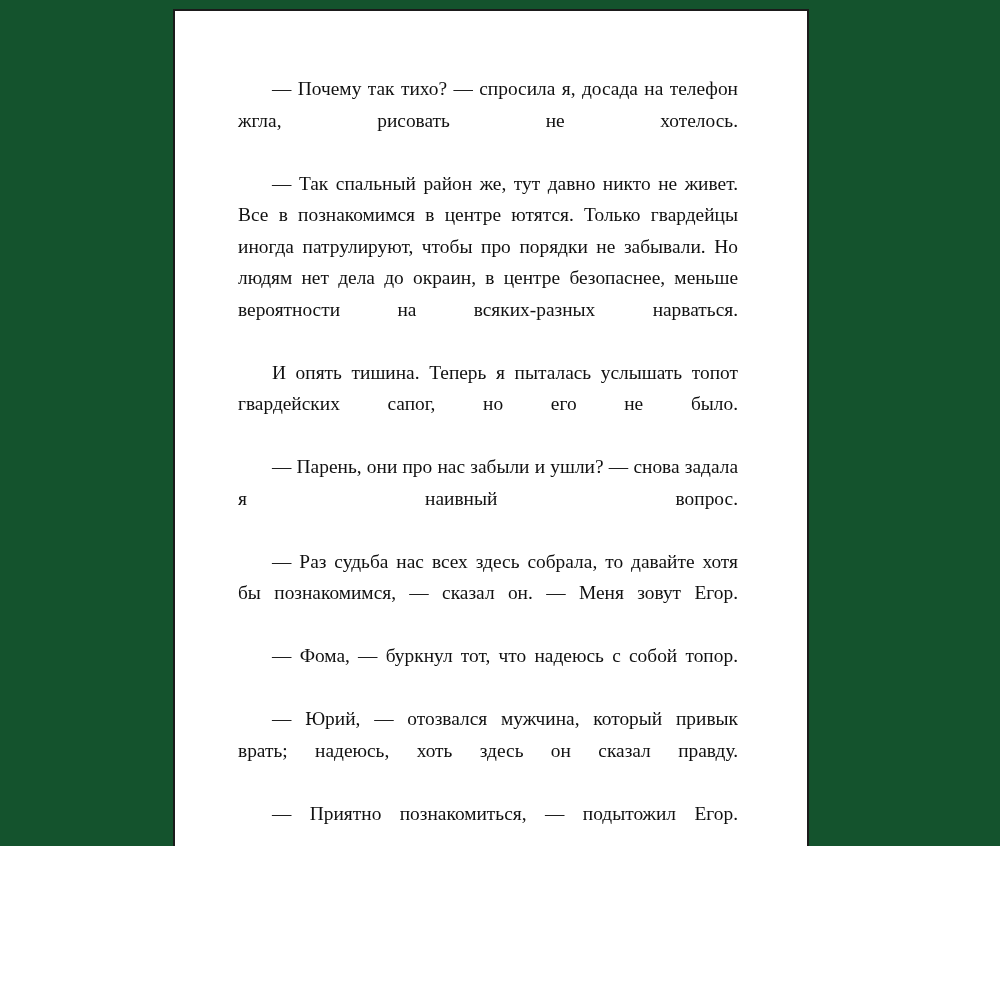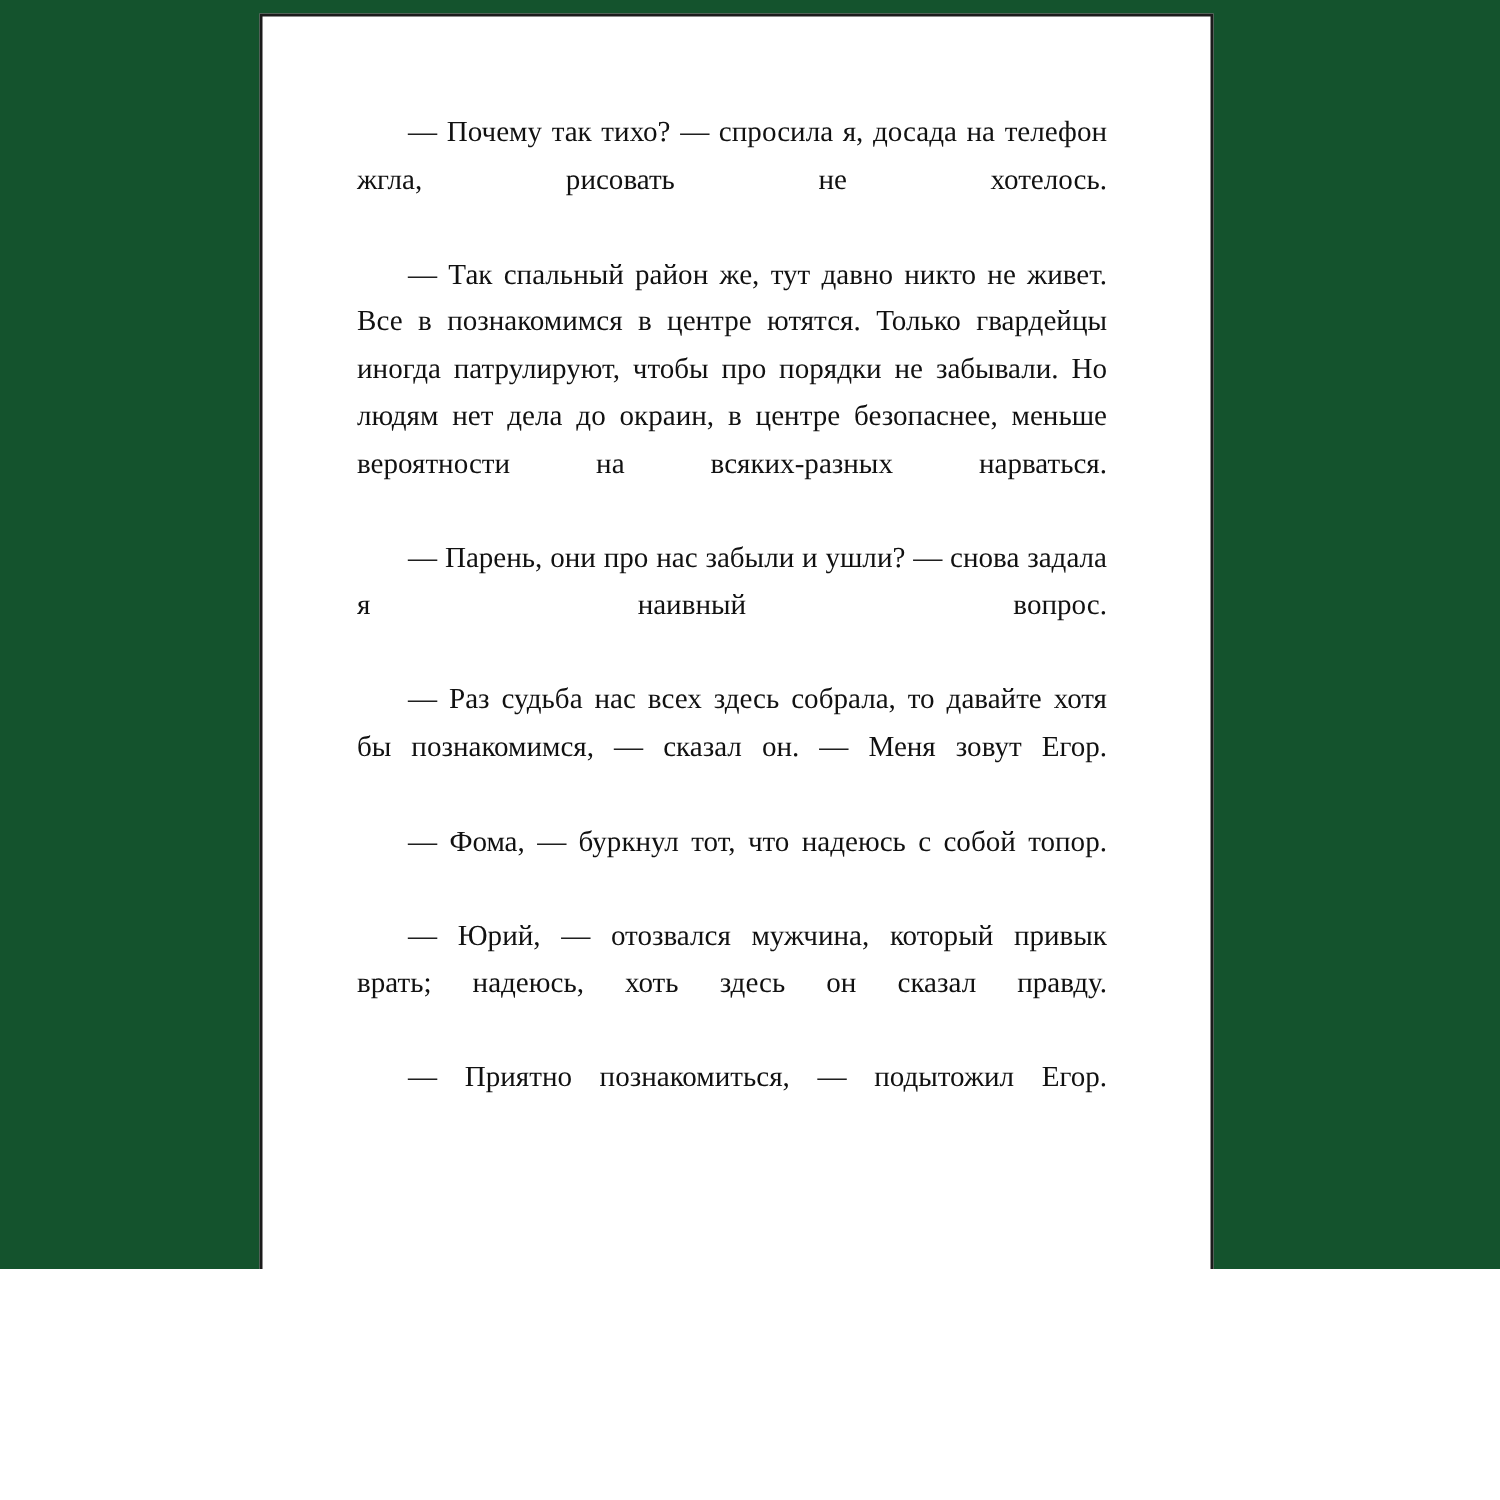--- a/index.html
+++ b/index.html
@@ -81,20 +81,21 @@
 </head>
 <body>
 
 <div id="page-wrap">
 
   <div class="book-page">
 
     <div class="text-column">
       <p class="para">— Почему так тихо? — спросила я, досада на теле­фон жгла, рисовать не хотелось.</p>
       <p class="para">— Так спальный район же, тут давно никто не живет. Все в познакомимся в центре ютятся. Только гвардейцы иногда патрулируют, чтобы про порядки не забывали. Но людям нет дела до окраин, в центре безопаснее, меньше вероятности на всяких-разных нарваться.</p>
+      <p class="para">И опять тишина. Теперь я пыталась услышать то­пот гвардейских сапог, но его не было.</p>
       <p class="para">— Парень, они про нас забыли и ушли? — снова за­дала я наивный вопрос.</p>
       <p class="para">— Раз судьба нас всех здесь собрала, то давайте хотя бы познакомимся, — сказал он. — Меня зовут Егор.</p>
       <p class="para">— Фома, — буркнул тот, что надеюсь с собой топор.</p>
       <p class="para">— Юрий, — отозвался мужчина, который привык врать; надеюсь, хоть здесь он сказал правду.</p>
       <p class="para">— Приятно познакомиться, — подытожил Егор.</p>
 
     </div>
 
     <div class="page-footer">
       <div class="page-number">21</div>

